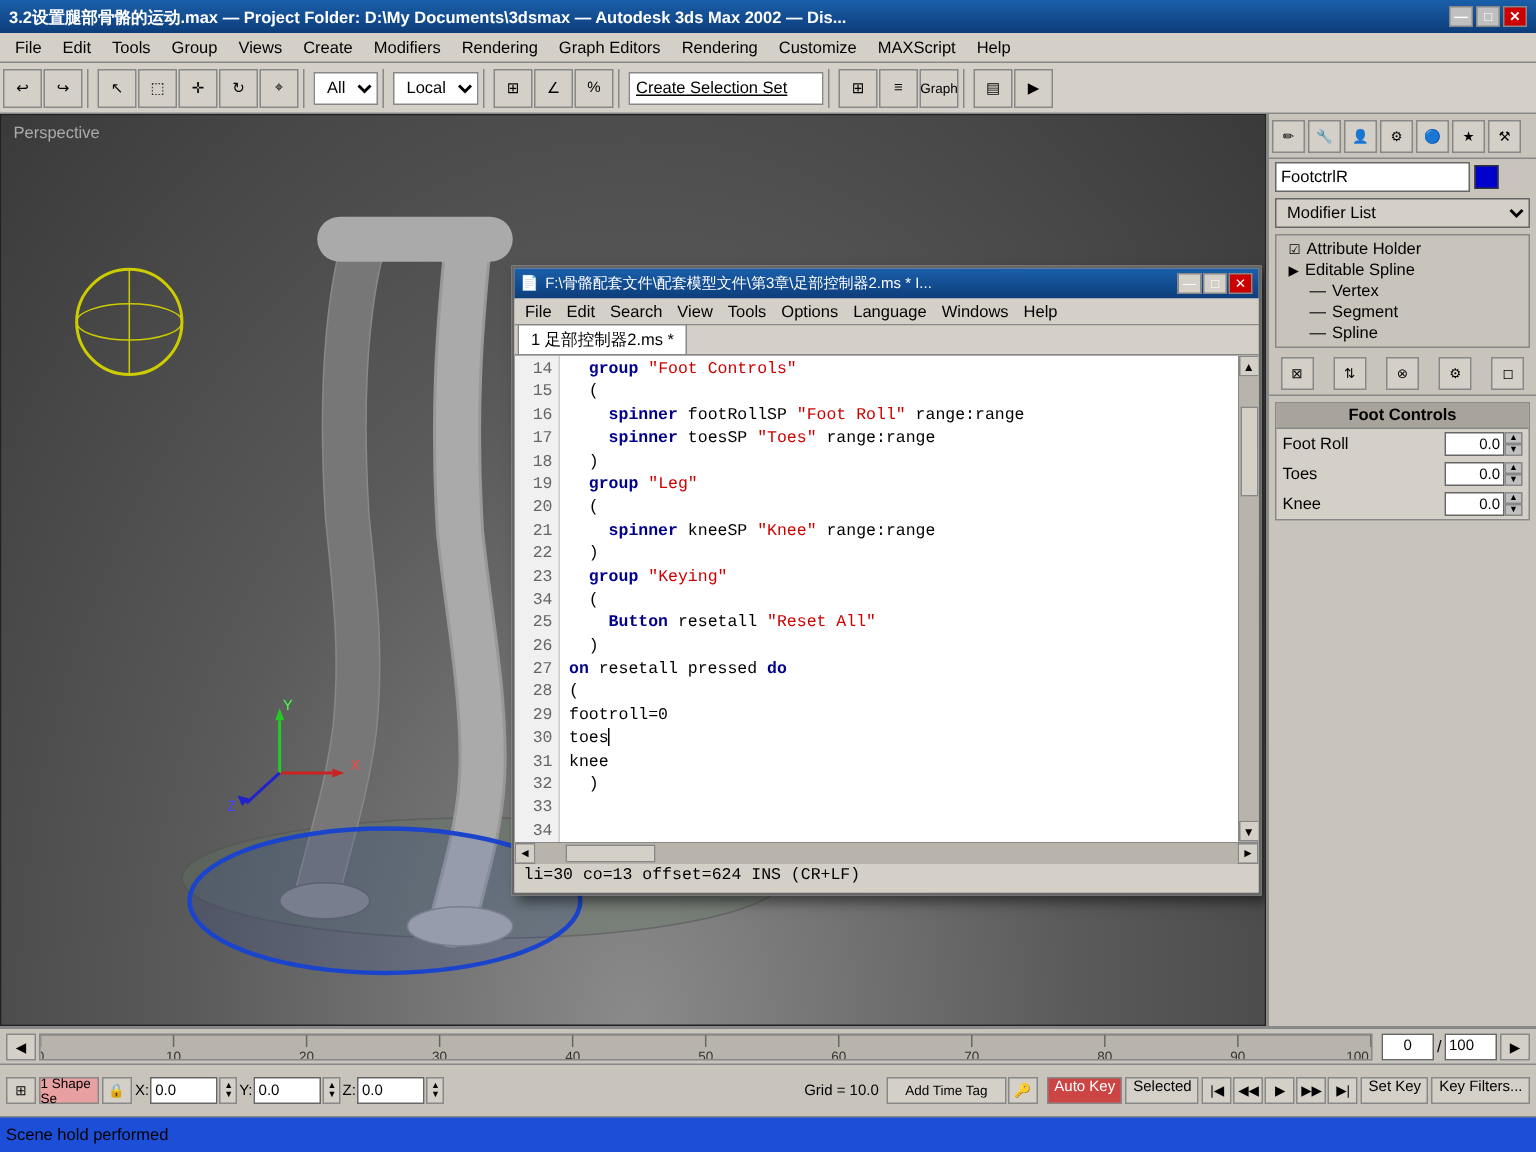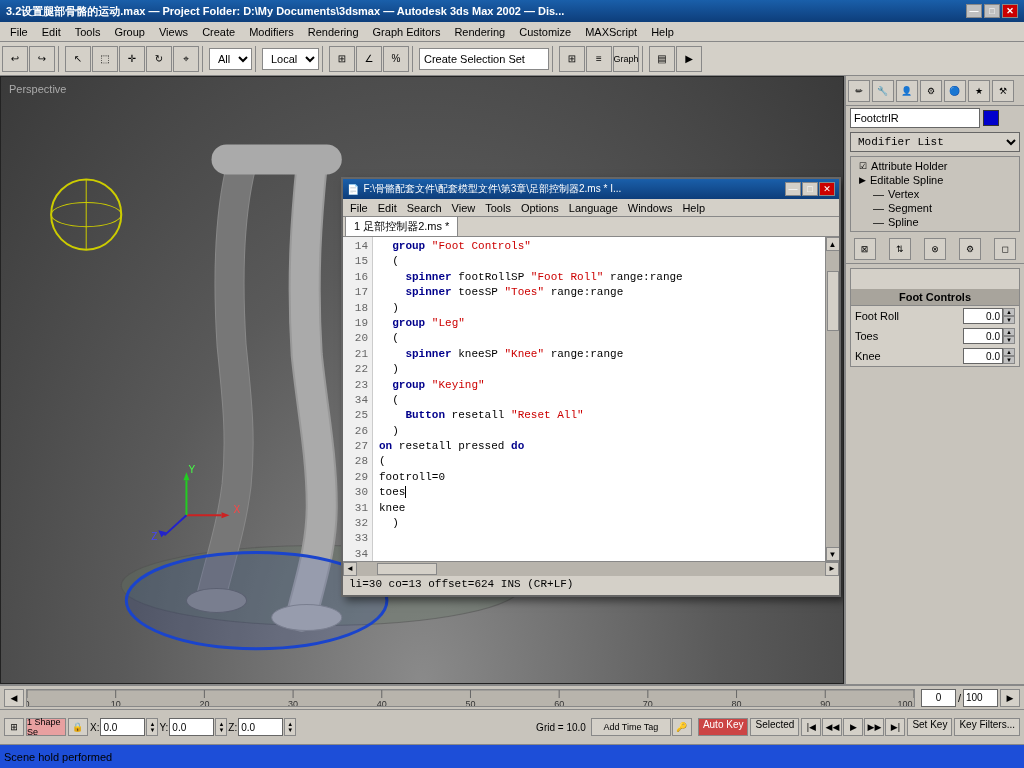--- a/index.html
+++ b/index.html
@@ -141,21 +141,20 @@
       align-items: center;
       padding: 2px 4px;
     }
     .rp-dropdown {
       flex: 1;
       height: 20px;
       background: #d4d0c8;
       border: 1px solid #666;
       font-size: 11px;
       padding: 0 3px;
-      font-family: Liberation Mono, monospace;
     }
     .rp-tree-item {
       padding: 1px 6px;
       font-size: 11px;
       display: flex;
       align-items: center;
       gap: 4px;
     }
     .rp-expand { font-size: 9px; cursor: pointer; }
 
@@ -165,21 +164,20 @@
       border: 1px solid #888;
       background: #d4d0c8;
     }
     .fc-title {
       background: #a8a49c;
       text-align: center;
       font-size: 11px;
       font-weight: bold;
       padding: 2px;
       border-bottom: 1px solid #888;
-      margin-top: 20px;
     }
     .fc-row {
       display: flex;
       align-items: center;
       padding: 2px 4px;
       font-size: 11px;
     }
     .fc-row-label { flex: 1; }
     .fc-spinbox {
       display: flex;
@@ -483,21 +481,21 @@
   </select>
   <div class="tb-separator"></div>
   <select class="tb-dropdown">
     <option>Local</option>
   </select>
   <div class="tb-separator"></div>
   <div class="tb-btn">⊞</div>
   <div class="tb-btn">∠</div>
   <div class="tb-btn">%</div>
   <div class="tb-separator"></div>
-  <input type="text" class="tb-dropdown" value="Create Selection Set" style="width: 130px;">
+  <input type="text" class="tb-dropdown" value="Create Selection Set" style="width: 130px; text-decoration: underline;">
   <div class="tb-separator"></div>
   <div class="tb-btn">⊞</div>
   <div class="tb-btn">≡</div>
   <div class="tb-btn" style="font-size:9px;">Graph</div>
   <div class="tb-separator"></div>
   <div class="tb-btn">▤</div>
   <div class="tb-btn">▶</div>
 </div>
 
 <div id="main">

